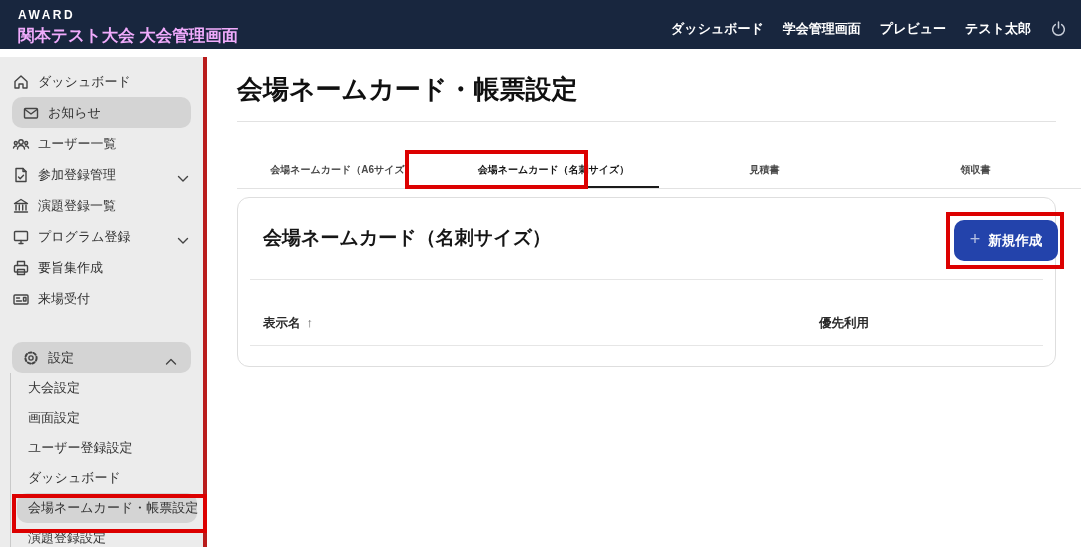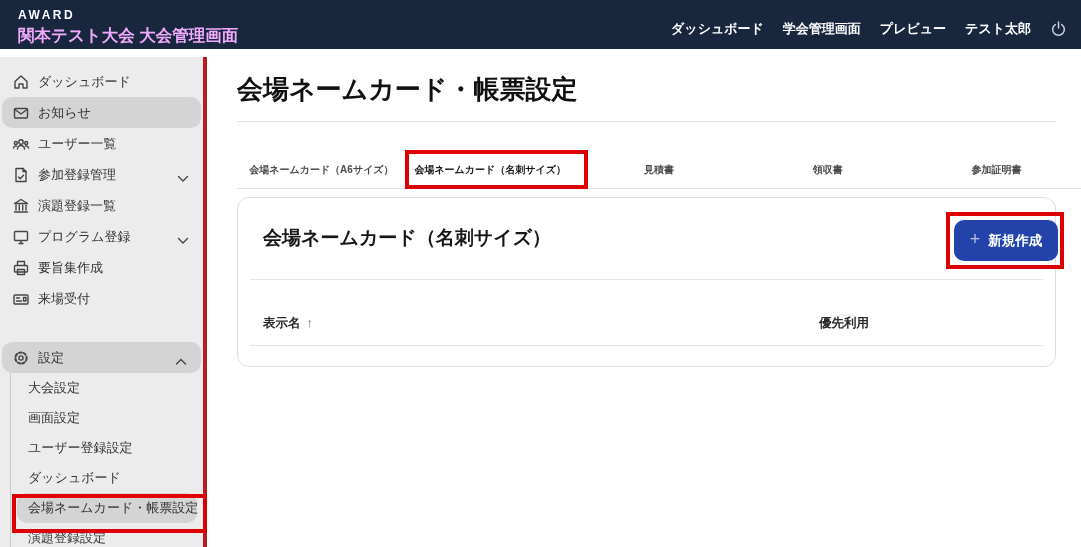--- a/index.html
+++ b/index.html
@@ -13,21 +13,21 @@
   .topbar .right { position: absolute; right: 14px; top: 0; height: 57px; display: flex; align-items: center; gap: 19px; }
   .topbar .right .link { color: #fff; font-size: 13px; font-weight: bold; cursor: pointer; white-space: nowrap; }
   .topbar .power { display: flex; align-items: center; cursor: pointer; }
 
   
   .sidebar { position: absolute; left: 0; top: 57px; width: 207px; height: 490px; background: #ececec; border-right: 4px solid #b91c1c; padding-top: 9px; overflow: hidden; }
   .nav-item { height: 31px; display: flex; align-items: center; padding: 0 10px 0 12px; font-size: 13px; color: #333; cursor: pointer; }
   .nav-item .icon { width: 18px; height: 18px; flex: 0 0 18px; display: flex; align-items: center; justify-content: center; }
   .nav-item .label { margin-left: 8px; flex: 1; white-space: nowrap; }
   .nav-item .chev { width: 12px; height: 8px; flex: 0 0 12px; margin-right: 4px; }
-  .nav-item.selected { background: #d4d4d4; border-radius: 10px; margin: 0 2px; padding-left: 10px; }
+  .nav-item.selected { background: #d4d4d4; border-radius: 10px; margin: 0 12px; padding-left: 10px; }
   .nav-gap { height: 28px; }
   .sub-list { border-left: 1px solid #c9c9c9; margin-left: 10px; }
   .sub-item { height: 30px; display: flex; align-items: center; padding-left: 17px; font-size: 13px; color: #333; cursor: pointer; white-space: nowrap; }
   .sub-item.selected { background: #d4d4d4; border-radius: 10px; margin: 0 6px; padding-left: 11px; }
   svg.ic { stroke: #444; fill: none; stroke-width: 1.4; stroke-linecap: round; stroke-linejoin: round; }
   svg.ic-w { stroke: #c9cfda; fill: none; stroke-width: 1.6; stroke-linecap: round; }
 
   
   .main-title { position: absolute; left: 237px; top: 72px; font-size: 26px; font-weight: bold; color: #101010; }
   .title-divider { position: absolute; left: 237px; top: 121px; width: 819px; height: 1px; background: #e2e2e2; }
@@ -219,21 +219,20 @@
   </nav>
 
   <h1 class="main-title">会場ネームカード・帳票設定</h1>
   <div class="title-divider"></div>
 
   <div class="tabs">
     <div class="tab">会場ネームカード（A6サイズ）</div>
     <div class="tab active">会場ネームカード（名刺サイズ）</div>
     <div class="tab">見積書</div>
     <div class="tab">領収書</div>
-    <div class="tab">参加証明書</div>
   </div>
 
   <section class="card">
     <h2 class="card-heading">会場ネームカード（名刺サイズ）</h2>
     <button class="create-btn">
       <span class="plus">+</span>
       <span>新規作成</span>
     </button>
     <div class="card-divider-1"></div>
     <div class="col-header col-display-name">

